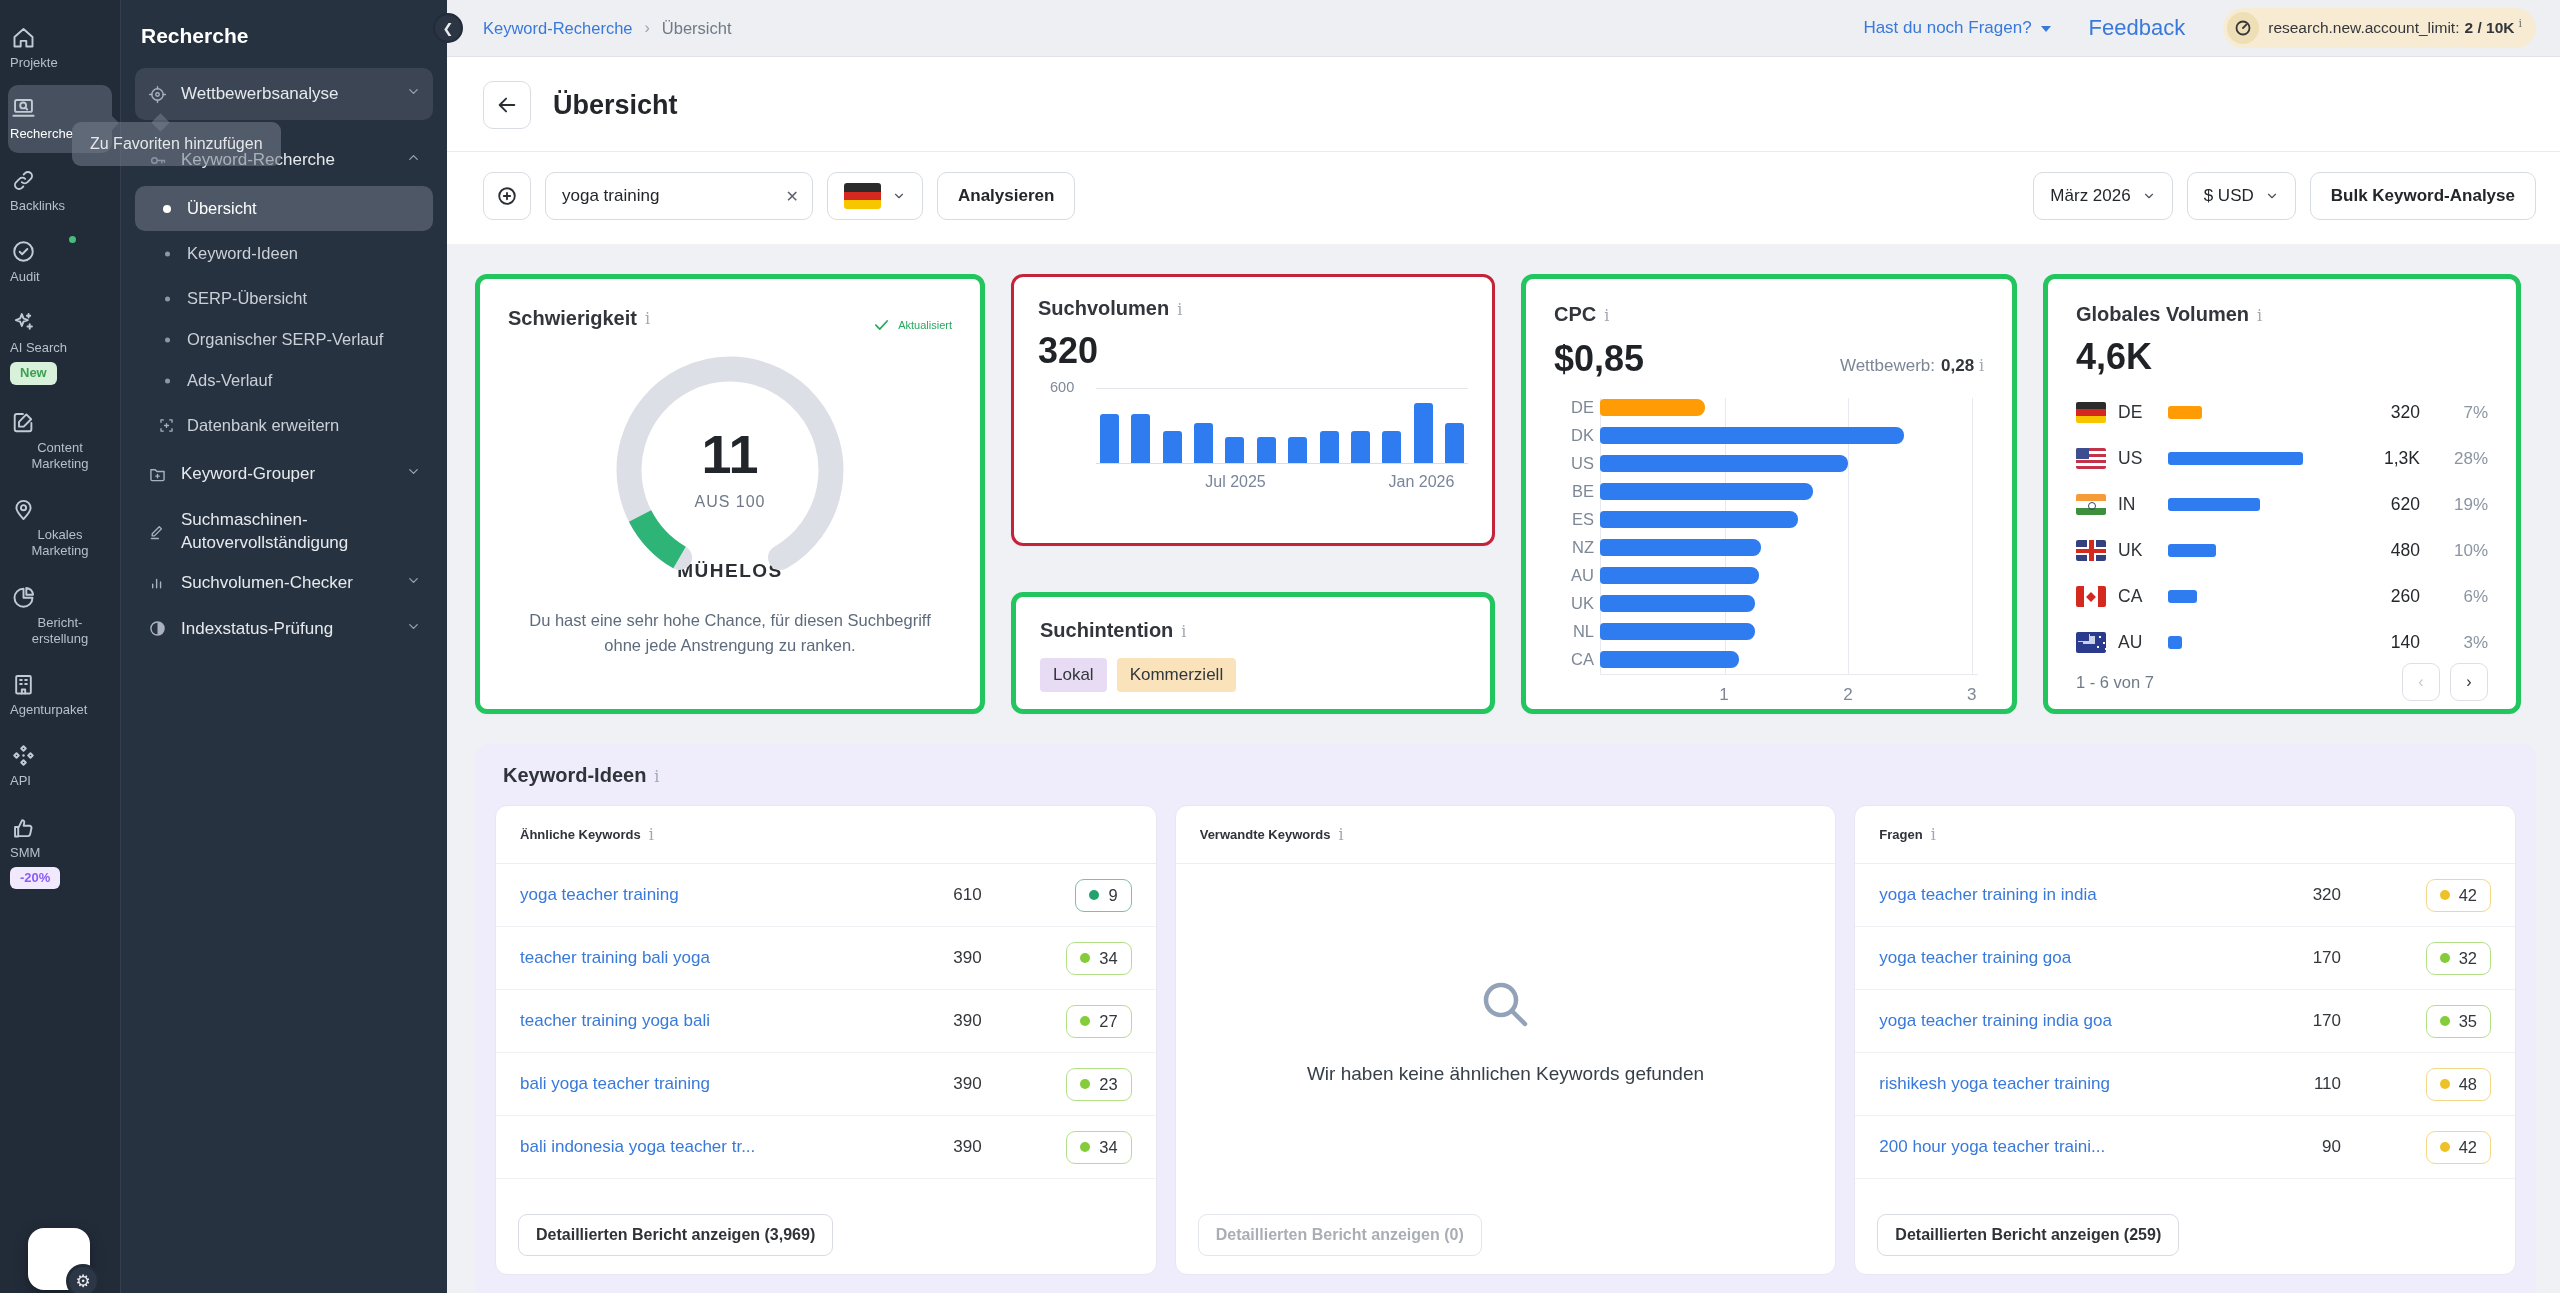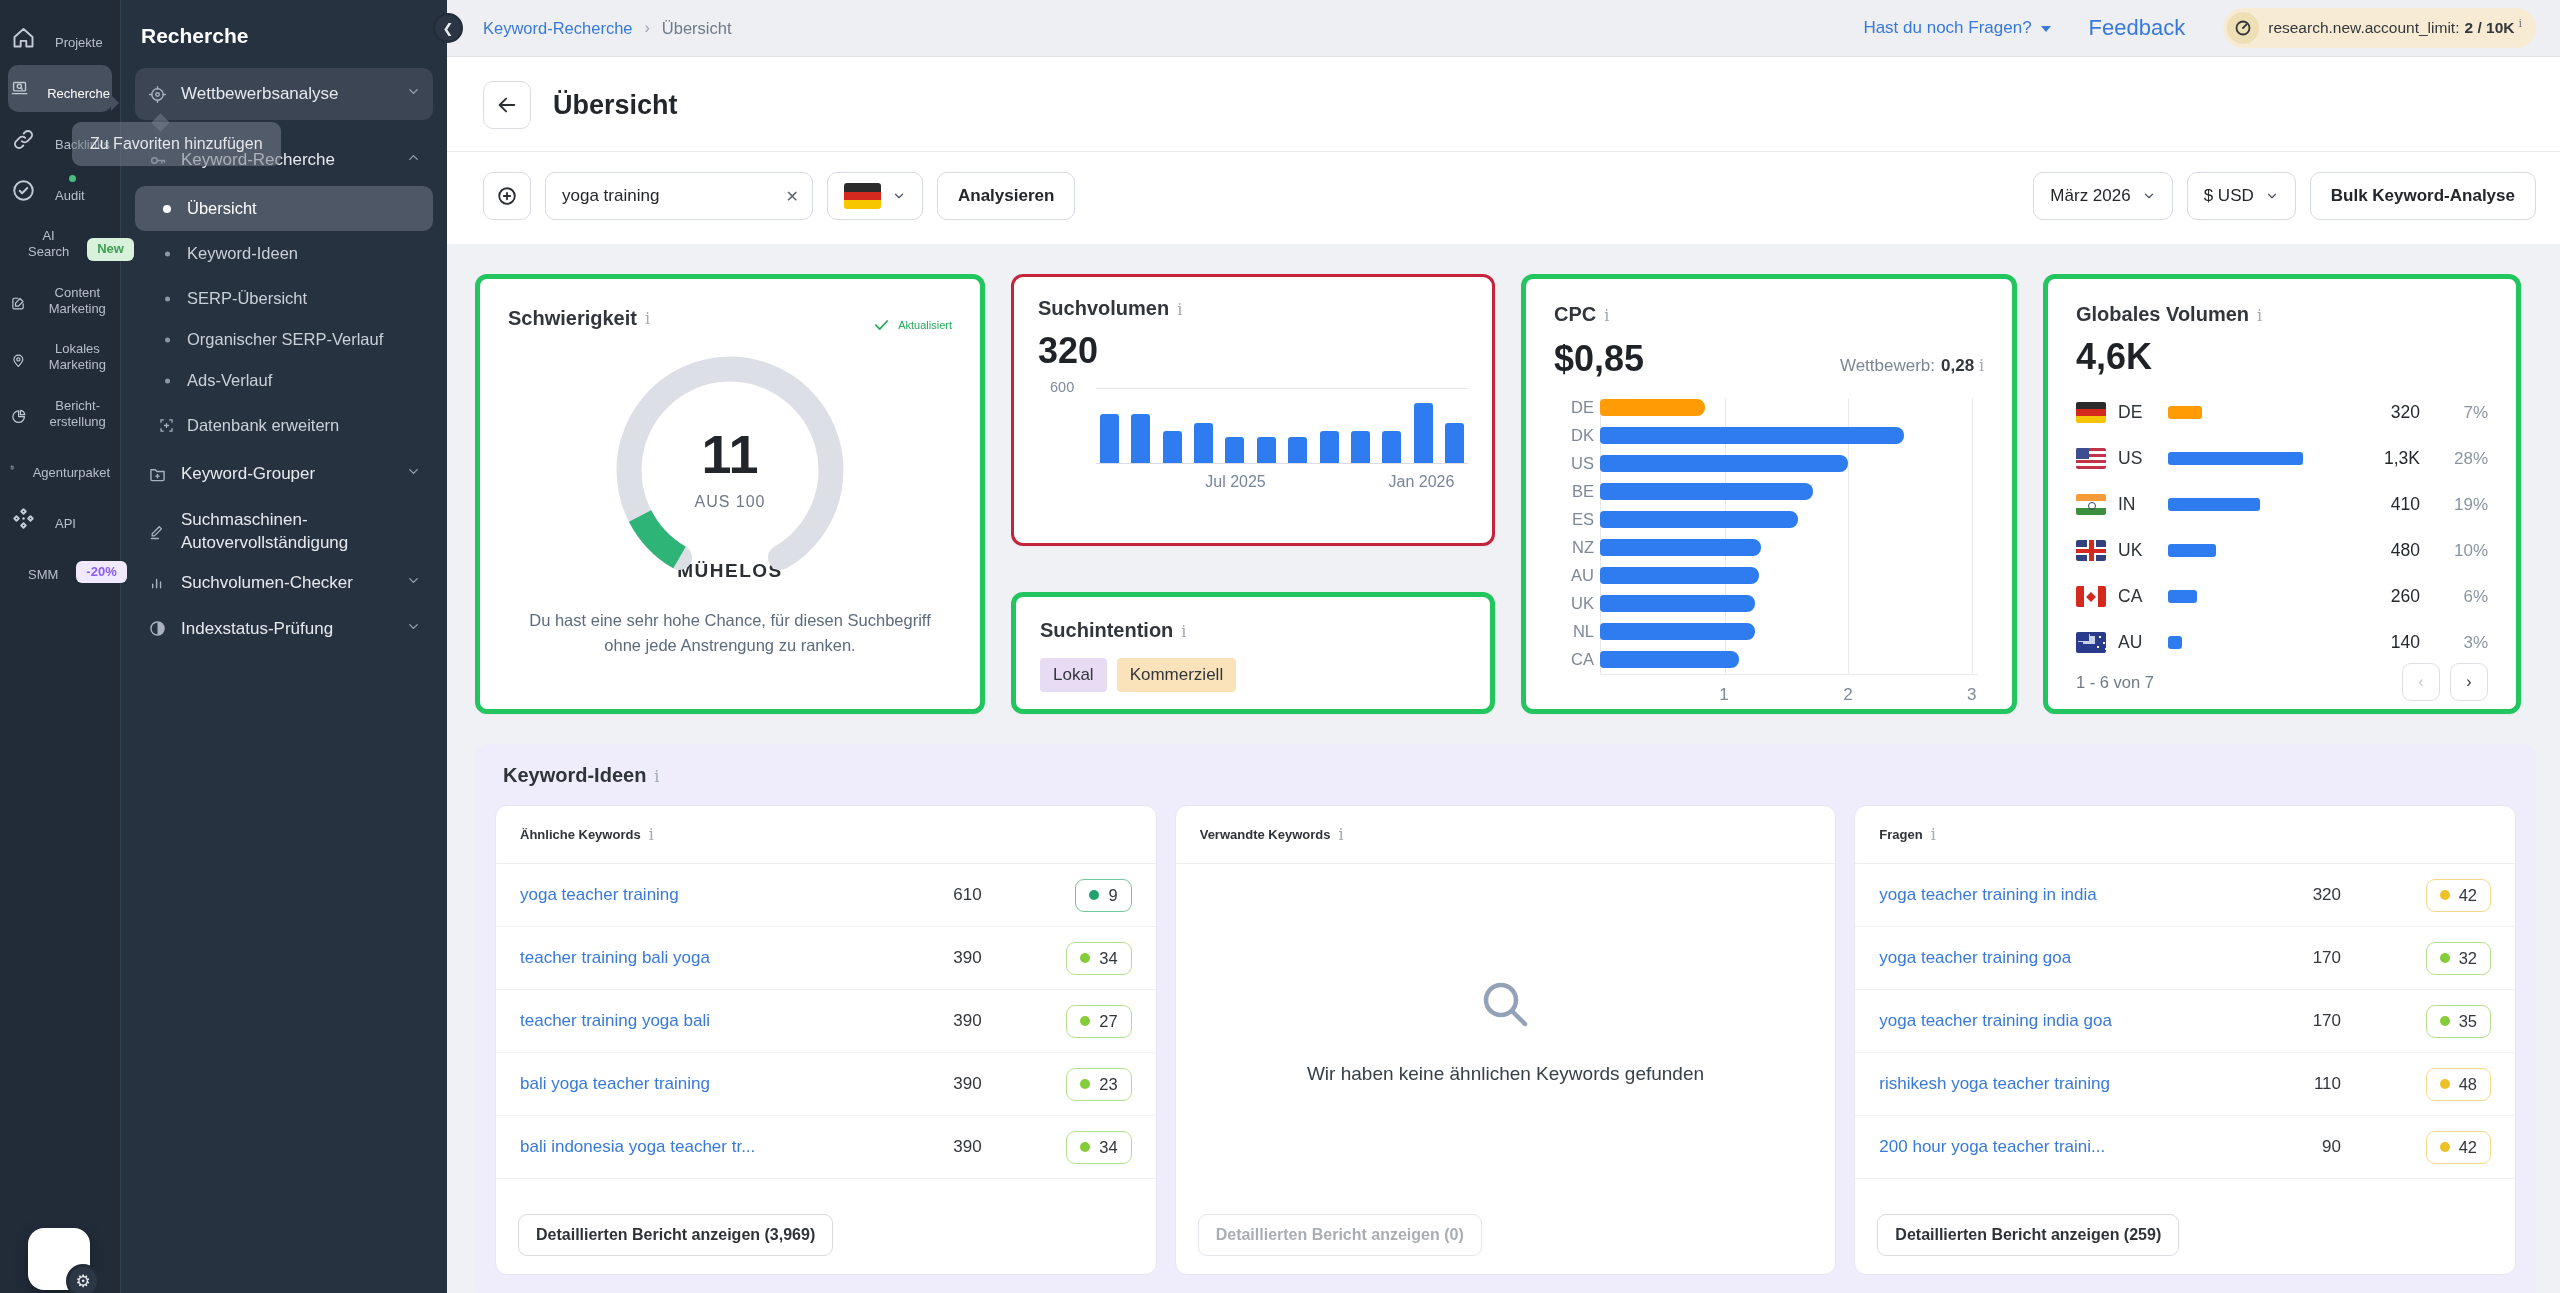--- a/index.html
+++ b/index.html
@@ -3,21 +3,21 @@
 <meta charset="utf-8">
 <style>
   * { margin:0; padding:0; box-sizing:border-box; }
   html,body { width:2560px; height:1293px; overflow:hidden; background:#eff1f5;
               font-family:"Liberation Sans","DejaVu Sans",sans-serif; }
   .app { position:relative; width:2560px; height:1293px; display:flex; }
 
   
   .rail { width:120px; height:100%; background:#222c39; flex:none; display:flex;
           flex-direction:column; align-items:stretch; padding-top:12px; z-index:5; }
-  .rail-item { display:flex; align-items:flex-end; gap:18px;
+  .rail-item { display:flex; flex-direction:column; align-items:flex-start; gap:4px;
                color:#b7bfca; font-size:13px; line-height:1.25; text-align:center;
                padding:10px 2px; margin:2px 8px; border-radius:10px; position:relative; cursor:pointer; }
   .rail-item svg { width:27px; height:27px; stroke:#c2cad4; fill:none;
                    stroke-width:1.7; stroke-linecap:round; stroke-linejoin:round; }
   .rail-item.selected { background:#46505e; color:#fff; }
   .rail-item.selected::after { content:''; position:absolute; left:100%; top:30px;
                border:8px solid transparent; border-left-color:#46505e; margin-left:-1px; }
   .audit-dot { position:absolute; top:6px; right:34px; width:11px; height:11px;
                border-radius:50%; background:#46bd7c; border:2px solid #222c39; }
   .rail-badge { margin-top:2px; border-radius:6px; padding:3px 10px; font-size:13px; font-weight:700; }
@@ -679,21 +679,21 @@
                 <span class="global-bar" style="width: 135px;"></span>
                 <span class="global-spacer"></span>
                 <span class="global-val">1,3K</span>
                 <span class="global-pct">28%</span>
               </div>
               <div class="global-row">
                 <span class="flag flag-in"></span>
                 <span class="global-code">IN</span>
                 <span class="global-bar" style="width: 91.6071px;"></span>
                 <span class="global-spacer"></span>
-                <span class="global-val">410</span>
+                <span class="global-val">620</span>
                 <span class="global-pct">19%</span>
               </div>
               <div class="global-row">
                 <span class="flag flag-uk"></span>
                 <span class="global-code">UK</span>
                 <span class="global-bar" style="width: 48.2143px;"></span>
                 <span class="global-spacer"></span>
                 <span class="global-val">480</span>
                 <span class="global-pct">10%</span>
               </div>

